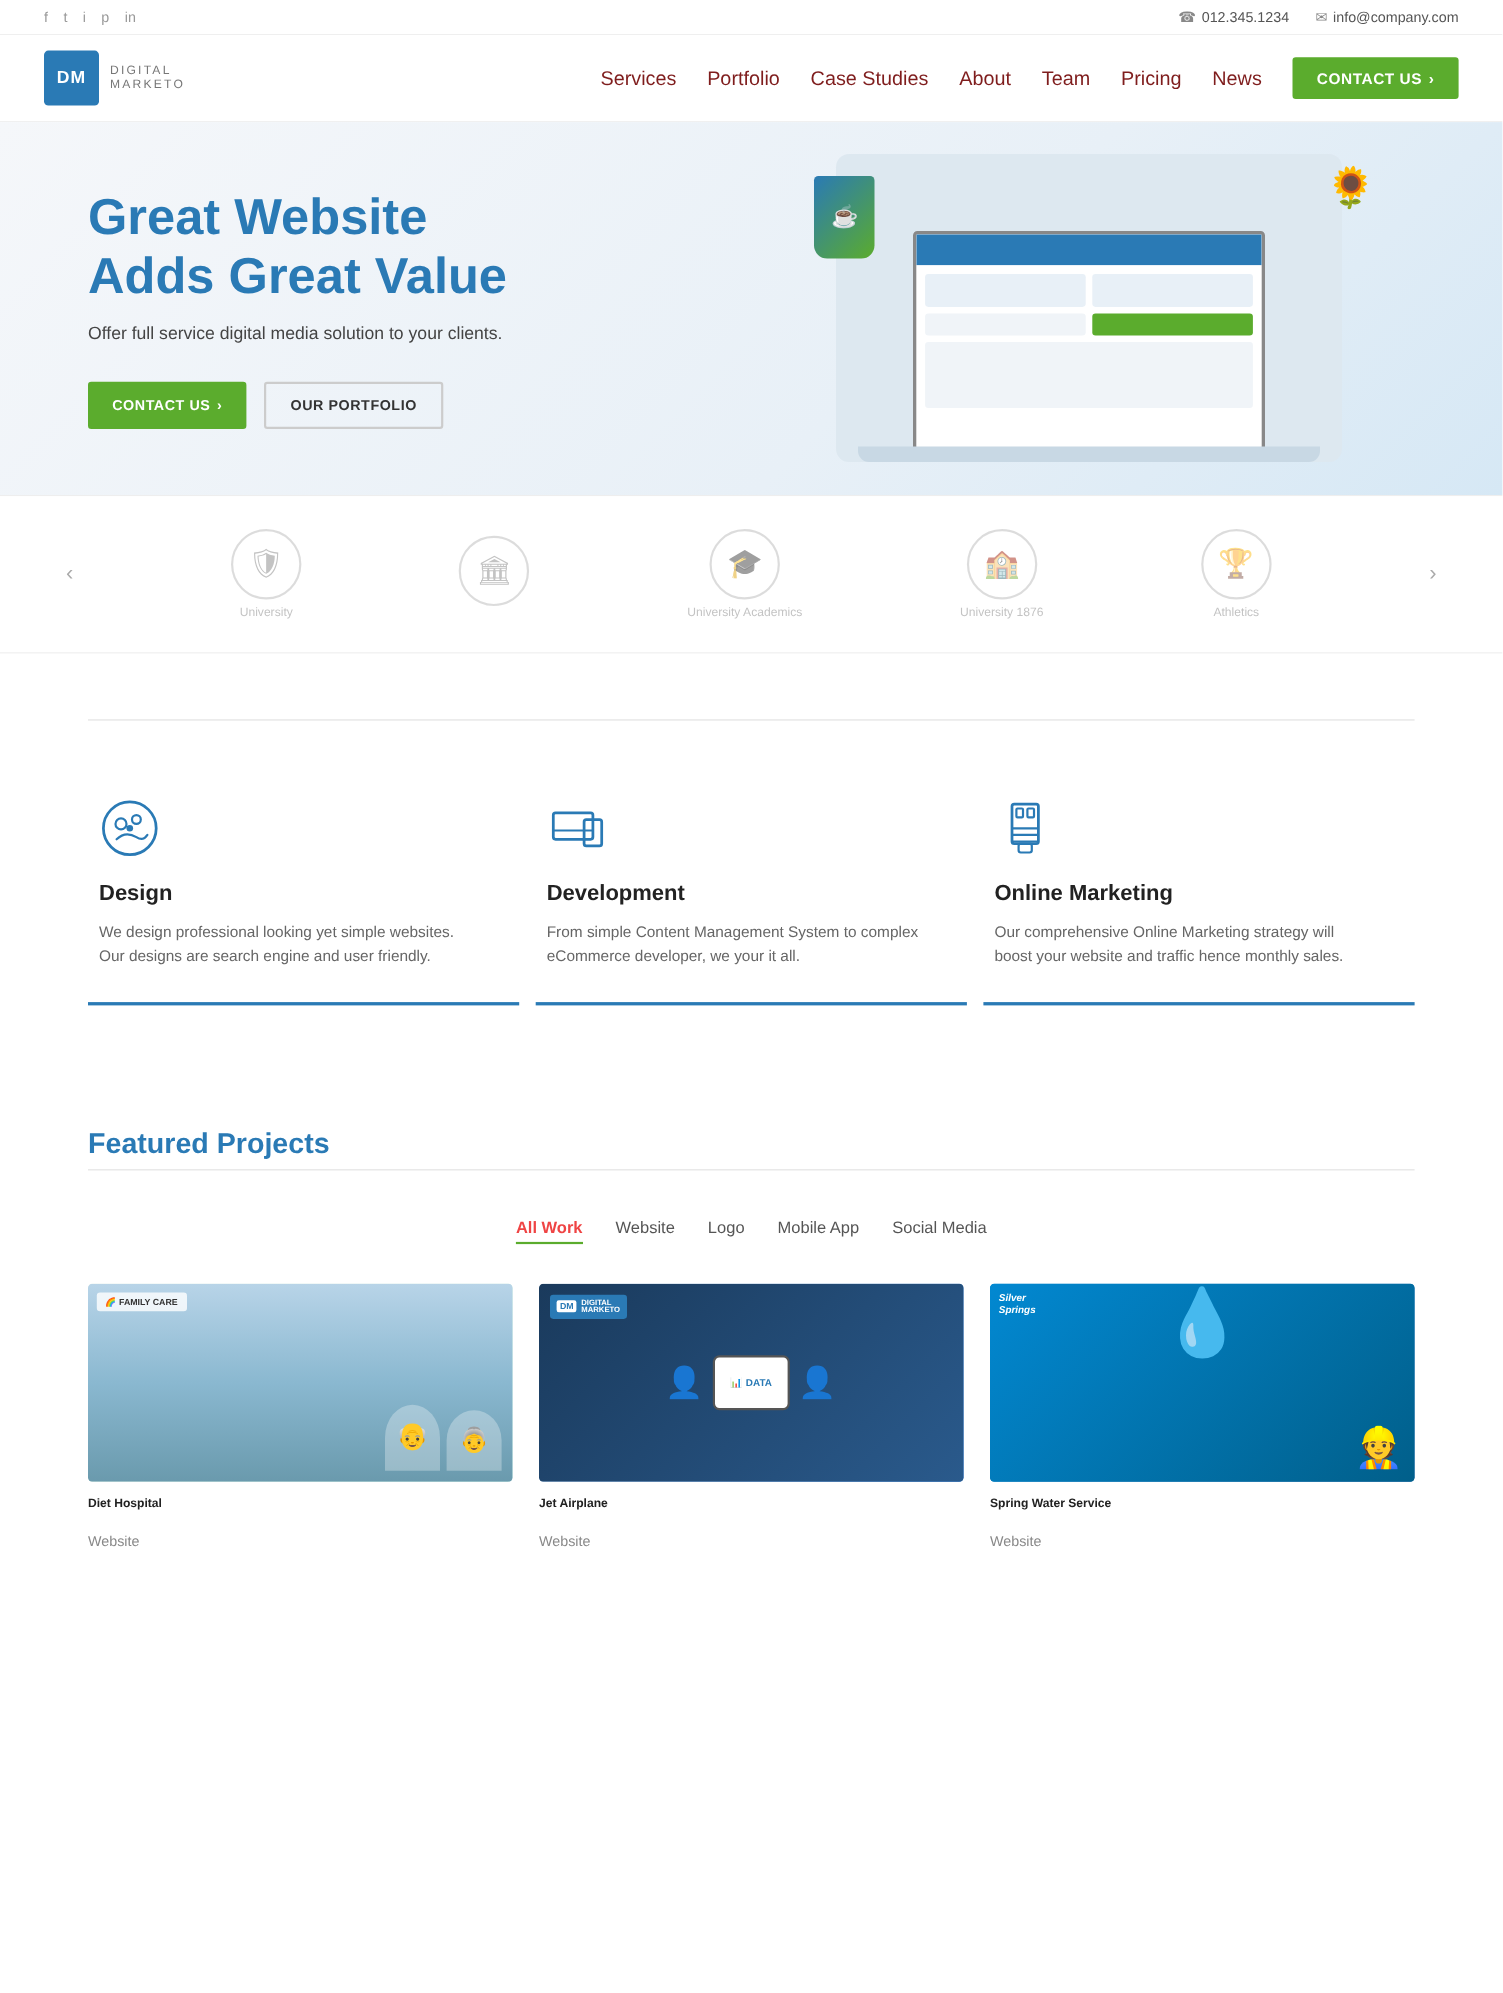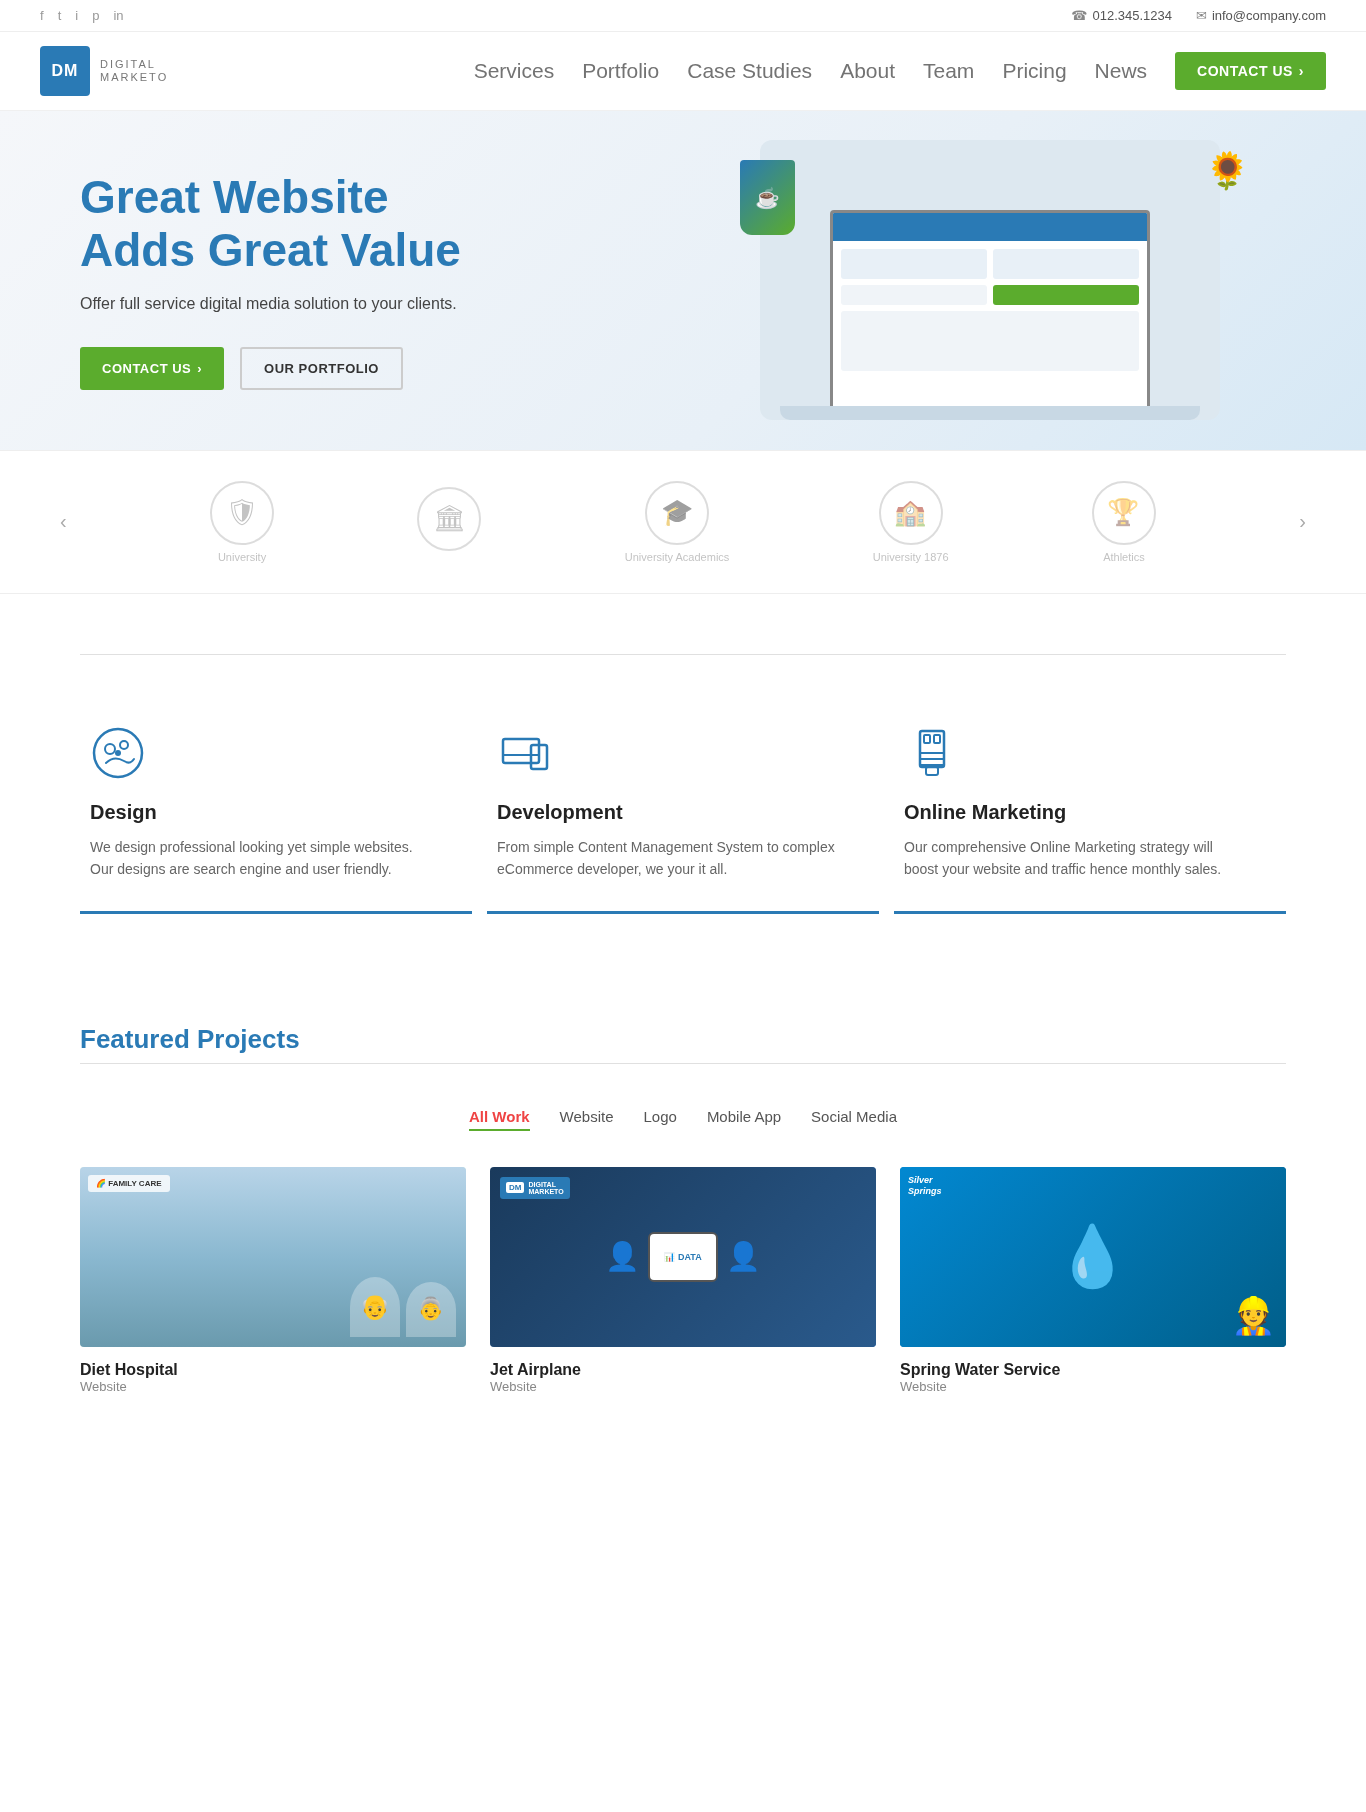--- a/index.html
+++ b/index.html
@@ -39,21 +39,21 @@
       height: 50px;
       display: flex;
       align-items: center;
       justify-content: center;
       border-radius: 4px;
       letter-spacing: 1px;
     }
     .logo-text { font-size: 13px; font-weight: 700; color: #333; line-height: 1.2; text-transform: uppercase; }
     .logo-text span { display: block; font-size: 11px; font-weight: 400; color: #777; letter-spacing: 2px; }
     .nav-links { display: flex; align-items: center; gap: 28px; }
-    .nav-links a { text-decoration: none; color: #737373; font-size: 21px; font-weight: 500; cursor: pointer; }
+    .nav-links a { text-decoration: none; color: #7f1d1d; font-size: 18px; font-weight: 500; cursor: pointer; }
     .nav-cta {
       background: #5bac2d;
       color: #fff;
       padding: 11px 22px;
       border-radius: 3px;
       font-size: 14px;
       font-weight: 600;
       display: flex;
       align-items: center;
       gap: 6px;
@@ -206,21 +206,21 @@
       display: flex;
       align-items: center;
       justify-content: center;
     }
     .project-thumb-3 {
       background: linear-gradient(135deg, #0288d1 0%, #01579b 100%);
       display: flex;
       align-items: center;
       justify-content: center;
     }
-    .project-name { font-size: 16px; font-weight: 700; color: #222; margin-bottom: 0; }
+    .project-name { font-size: 11px; font-weight: 700; color: #222; margin-bottom: 20px; }
     .project-type { font-size: 13px; color: #888; }
   </style>
 </head>
 <body>
 
 <div class="top-bar">
   <div class="top-bar-social">
     <span>f</span>
     <span>t</span>
     <span>i</span>
@@ -434,21 +434,21 @@
             <div style="font-size:28px;">👤</div>
           </div>
         </div>
       </div>
       <div class="project-name">Jet Airplane</div>
       <div class="project-type">Website</div>
     </div>
 
     <div class="project-card">
       <div class="project-thumb project-thumb-3">
-        <div style="position:relative; width:100%; height:100%; display:flex; align-items:center; justify-content:center; overflow:hidden;">
+        <div style="position:relative; width:100%; height:100%; display:flex; align-items:flex-start; justify-content:center; overflow:hidden;">
           <div style="position:absolute; top:0; left:0; right:0; bottom:0; background:linear-gradient(135deg, #0288d1 0%, #015f8a 100%);"></div>
 
           <div style="position:absolute; top:8px; left:8px; color:#fff; font-size:9px; font-weight:700; z-index:2; line-height:1.3;">
             <span style="font-style:italic;">Silver<br>Springs</span>
           </div>
 
           <div style="z-index:2; font-size:60px; color:rgba(255,255,255,0.9);">💧</div>
           <div style="position:absolute; bottom:10px; right:10px; font-size:36px; z-index:2;">👷</div>
         </div>
       </div>

